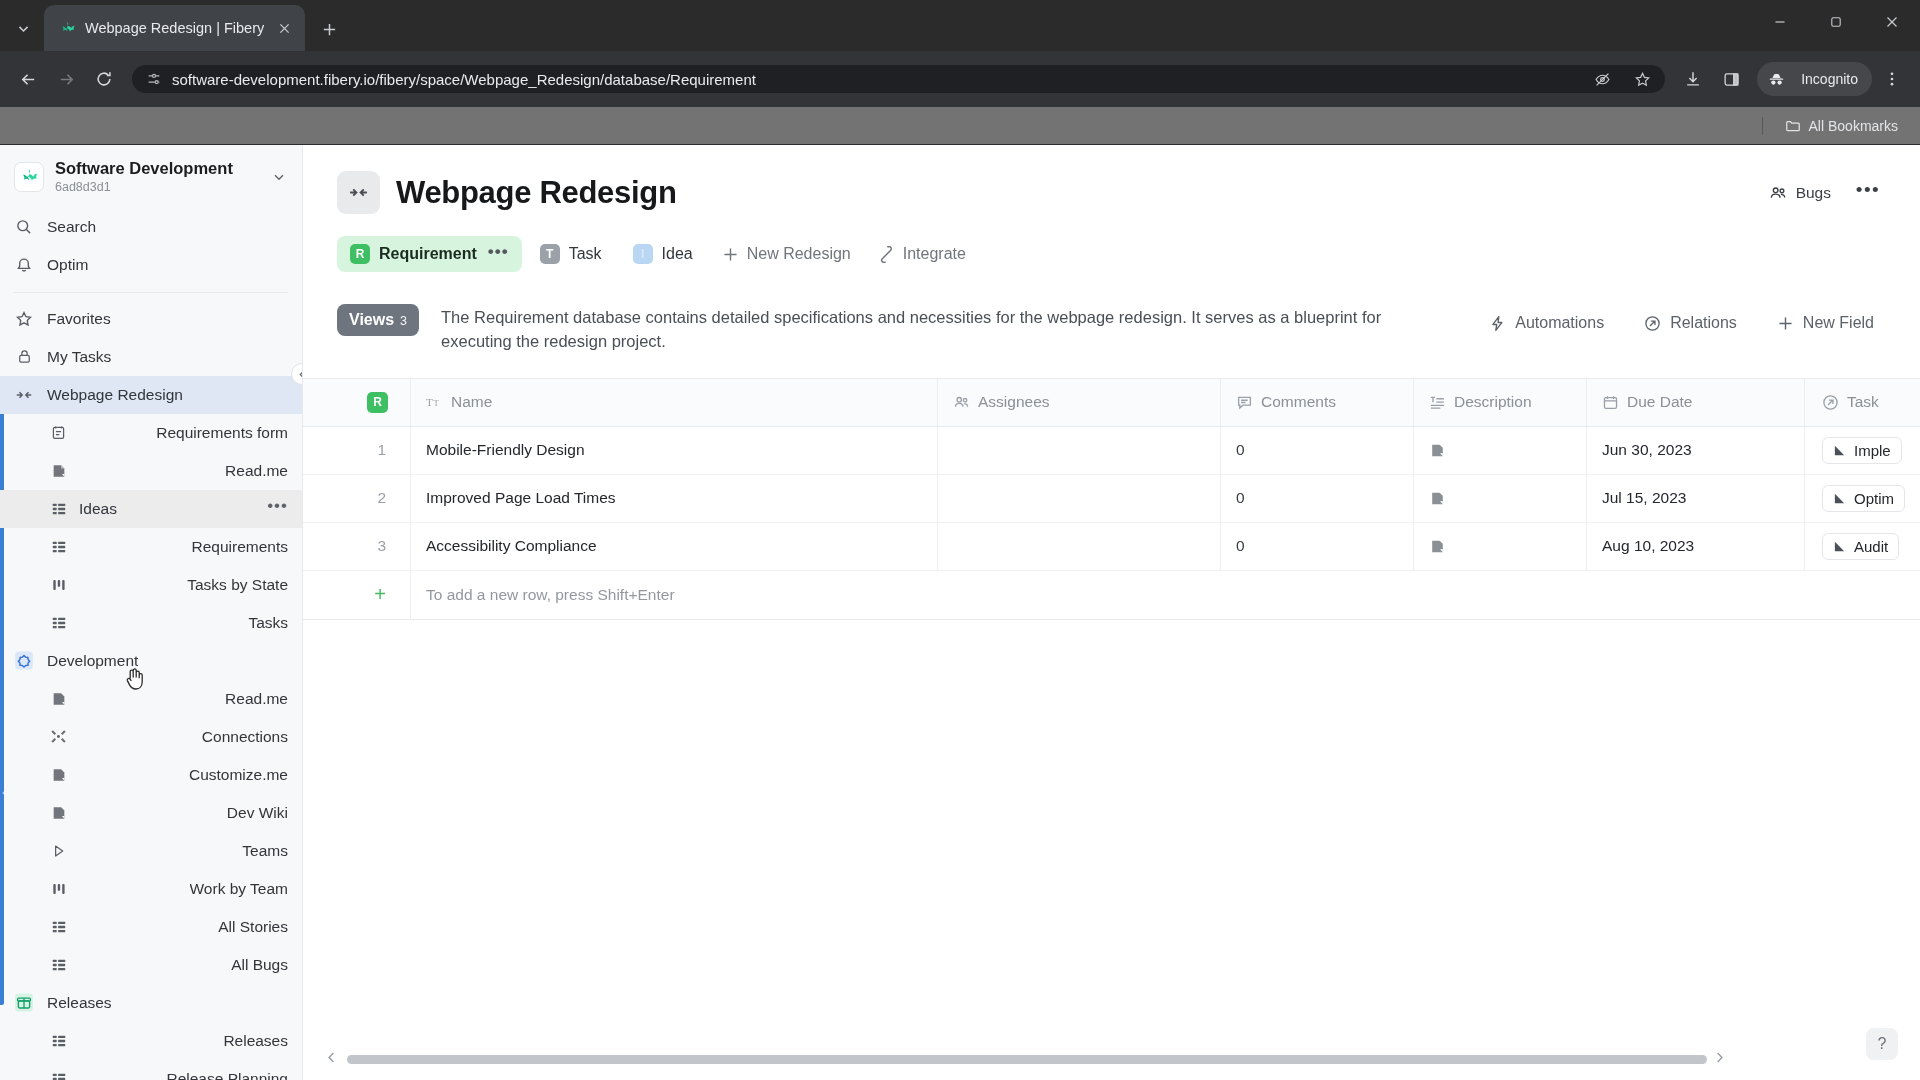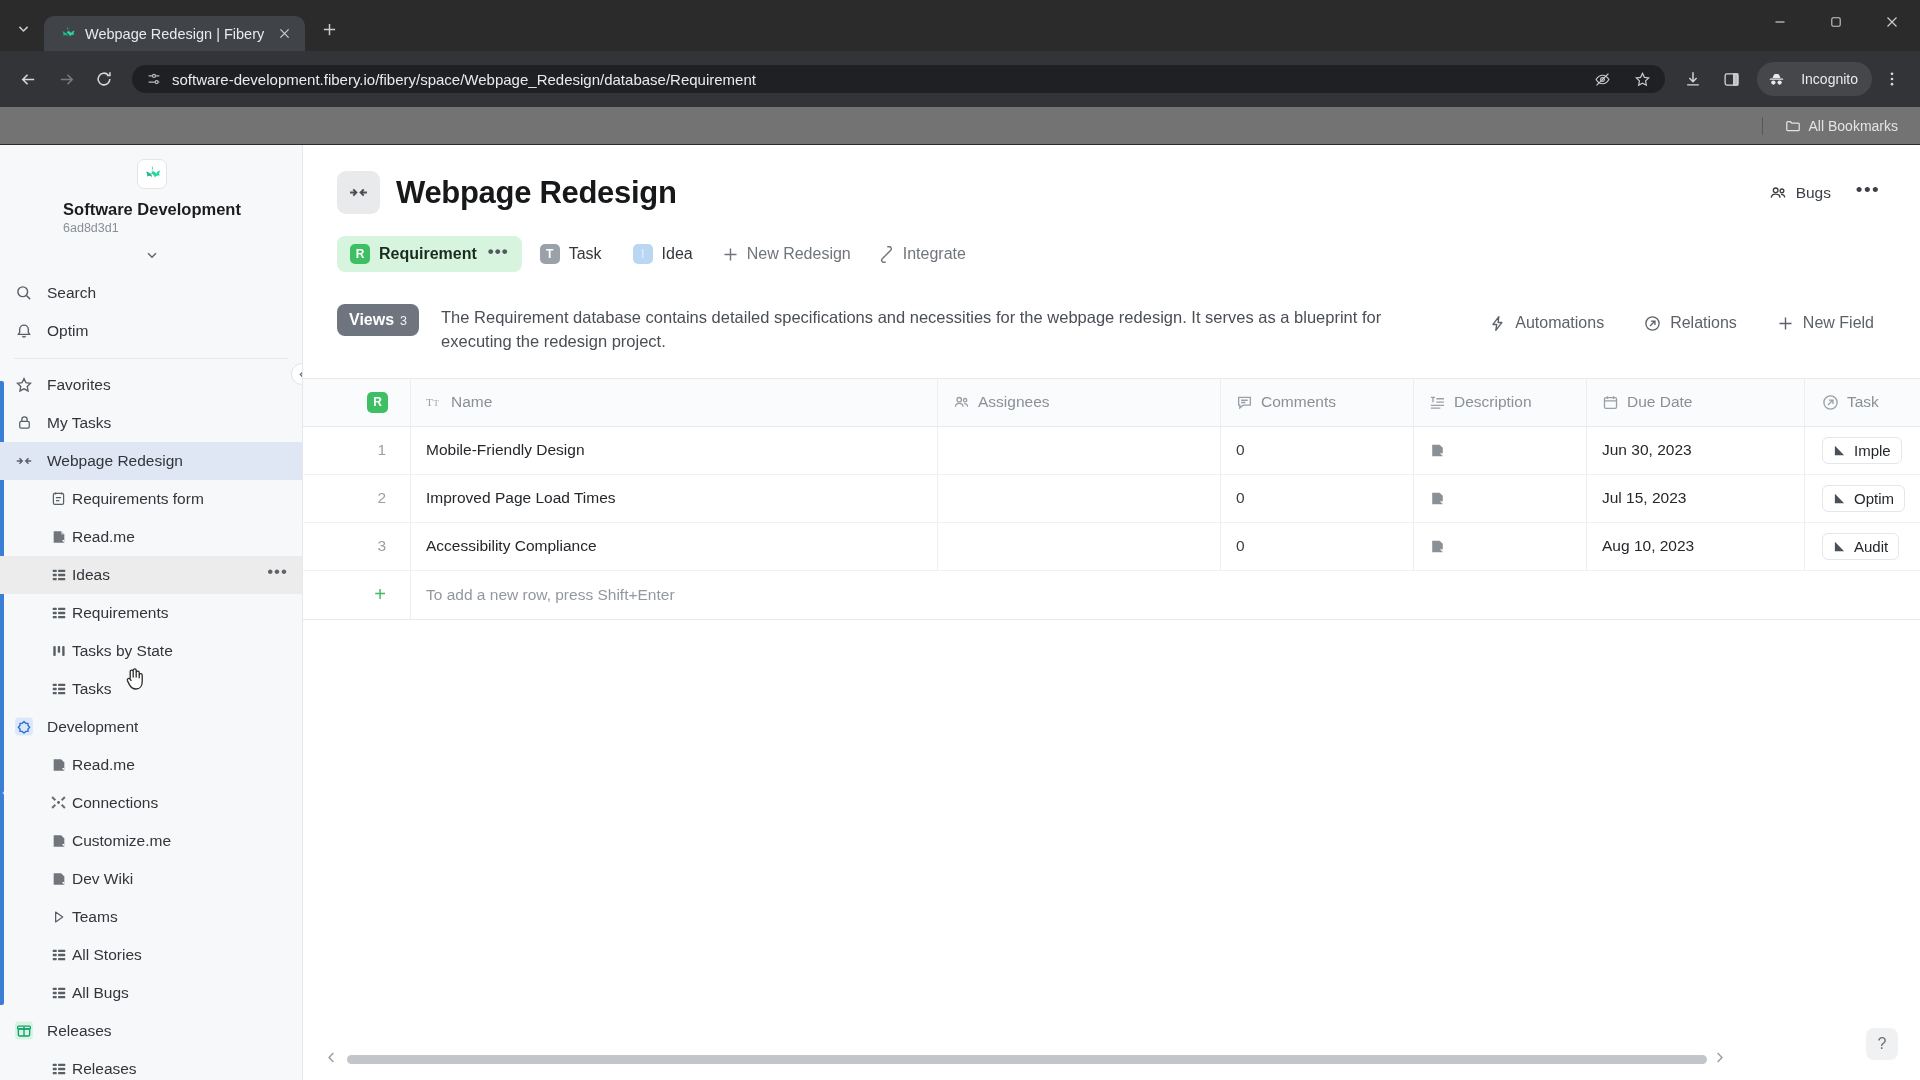--- a/index.html
+++ b/index.html
@@ -17,21 +17,21 @@
     height: 51px; background: #2b2b2b;
     display: flex; align-items: flex-end; padding-left: 6px;
     position: relative; flex: none;
   }
   .tab-list-btn {
     width: 34px; height: 34px; margin-bottom: 6px; margin-right: 4px;
     display: flex; align-items: center; justify-content: center;
     border-radius: 6px; color: #c8cbcf;
   }
   .tab {
-    height: 35px; min-width: 200px; max-width: 280px;
+    height: 46px; min-width: 200px; max-width: 280px;
     background: #404347; border-radius: 10px 10px 0 0;
     display: flex; align-items: center; padding: 0 10px 0 14px;
     gap: 9px; position: relative;
   }
   .tab-favicon { width: 18px; height: 18px; flex: none; display:flex; align-items:center; justify-content:center;}
   .tab-title {
     color: #e8eaed; font-size: 14.5px; white-space: nowrap;
     overflow: hidden; text-overflow: ellipsis; flex: 1;
   }
   .tab-close {
@@ -102,21 +102,20 @@
 
   
   .sidebar {
     width: 303px; flex: none; background: #f7f8f9;
     border-right: 1px solid #e6e8eb;
     display: flex; flex-direction: column; overflow: hidden; position: relative;
   }
   .ws-header {
     display: flex; align-items: center; gap: 11px;
     padding: 14px 12px 12px 14px;
-    flex-direction: column;
   }
   .ws-logo {
     width: 30px; height: 30px; border-radius: 7px; background: #ffffff;
     border: 1px solid #e3e5e8; flex: none;
     display: flex; align-items: center; justify-content: center;
   }
   .ws-text { flex: 1; min-width: 0; }
   .ws-name {
     font-size: 16.5px; font-weight: 700; color: #1b1d1f;
     white-space: nowrap; overflow: hidden; text-overflow: ellipsis;
@@ -126,21 +125,21 @@
   .ws-caret { width: 22px; color: #5f6368; flex: none; display:flex; justify-content:center;}
 
   .nav-row {
     display: flex; align-items: center; gap: 13px;
     height: 38px; padding: 0 14px; color: #32353a; font-size: 15.5px;
     position: relative; cursor: default;
   }
   .nav-row .ic { width: 20px; flex: none; display: flex; align-items: center; justify-content: center; color: #5a5f66; }
   .nav-row.active { background: #dfe7f5; }
   .nav-row.hovered { background: #ececed; }
-  .nav-row.nested { padding-left: 49px; gap: 4px; font-size: 15.5px; }
+  .nav-row.nested { padding-left: 49px; gap: 11px; font-size: 15.5px; justify-content: space-between; }
   .nav-row.nested .ic { width: 19px; }
   .nav-label { white-space: nowrap; overflow: hidden; text-overflow: ellipsis; }
   .sb-divider { height: 1px; background: #e6e8eb; margin: 8px 14px 7px 14px; }
   .row-dots {
     margin-left: auto; color: #60646a; font-size: 17px; letter-spacing: 1px;
     line-height: 0.6; padding-bottom: 5px;
   }
   .sb-scroll { flex: 1; overflow: hidden; }
   .rail {
     position: absolute; left: 0; width: 4px; background: #3b7fd4;
@@ -612,20 +611,30 @@
 
         <div class="nav-row nested">
           <span class="ic">
             <svg width="16" height="16" viewBox="0 0 18 18" fill="none" stroke="currentColor" stroke-width="1.4" stroke-linejoin="round">
                 <path d="M5.2 3.4l8 5.6-8 5.6z"></path>
               </svg>
           </span>
           <span class="nav-label">Teams</span>
         </div>
 
+        <div class="nav-row nested">
+          <span class="ic">
+            <svg width="16" height="16" viewBox="0 0 18 18" fill="currentColor">
+                <rect x="2.6" y="3.4" width="2.7" height="11.2" rx="1"></rect>
+                <rect x="7.6" y="3.4" width="2.7" height="7.6" rx="1"></rect>
+                <rect x="12.6" y="3.4" width="2.7" height="11.2" rx="1"></rect>
+              </svg>
+          </span>
+          <span class="nav-label">Work by Team</span>
+        </div>
 
         <div class="nav-row nested">
           <span class="ic">
             <svg width="16" height="16" viewBox="0 0 18 18" fill="currentColor">
                 <rect x="2" y="3" width="4.4" height="2.6" rx="0.6"></rect>
                 <rect x="8" y="3" width="8" height="2.6" rx="0.6"></rect>
                 <rect x="2" y="7.7" width="4.4" height="2.6" rx="0.6"></rect>
                 <rect x="8" y="7.7" width="8" height="2.6" rx="0.6"></rect>
                 <rect x="2" y="12.4" width="4.4" height="2.6" rx="0.6"></rect>
                 <rect x="8" y="12.4" width="8" height="2.6" rx="0.6"></rect>

